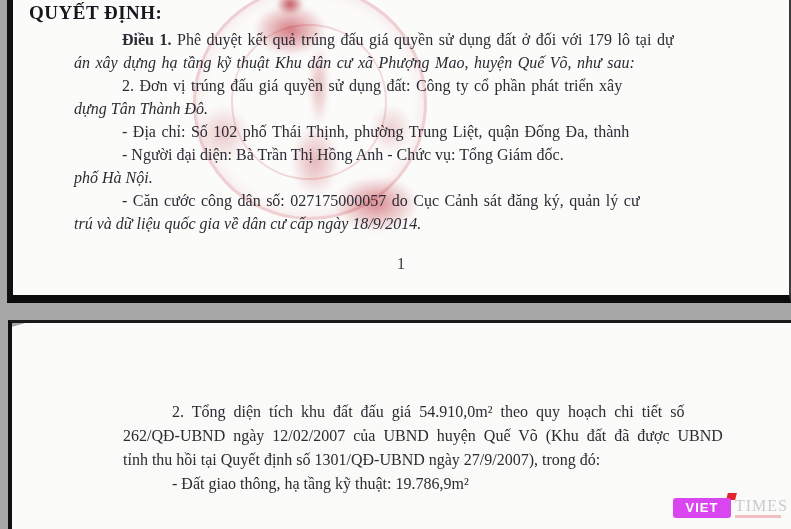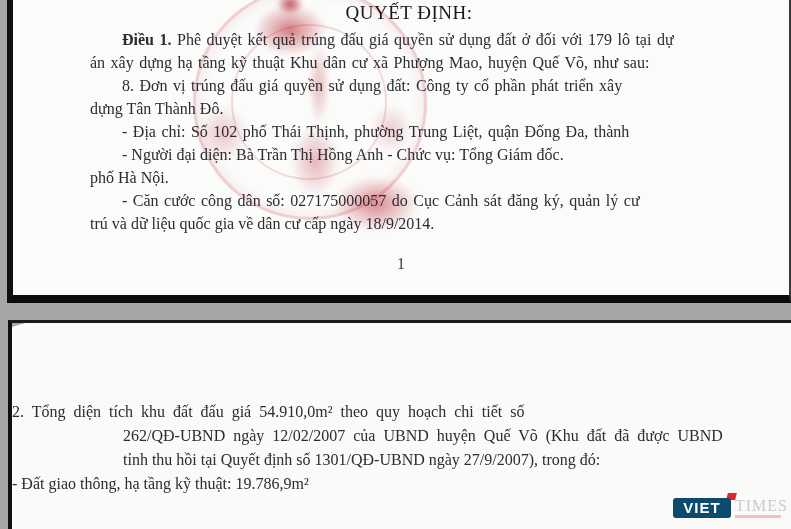--- a/index.html
+++ b/index.html
@@ -15,31 +15,31 @@
     position:absolute;left:7px;top:0;width:784px;height:303px;
     background:#fbfbfa;
     border-left:6px solid #101010;
     border-right:2px solid #3a3a3a;
     border-bottom:8px solid #0c0c0c;
     box-sizing:border-box;
     overflow:hidden;
   }
   .p1-title{
     position:absolute;top:2px;left:16px;right:0;
-    text-align:center;
-    font-size:19px;font-weight:normal;color:#17171d;
+    text-align:left;
+    font-size:19px;font-weight:bold;color:#17171d;
     letter-spacing:.5px;
   }
   .p1-text{
     position:absolute;top:28px;left:0;right:10px;
     font-size:16px;line-height:23px;color:#2b2b33;
   }
   .ln{white-space:nowrap;}
   .ind{margin-left:109px;}
-  .hang{margin-left:77px;}
+  .hang{margin-left:61px;font-style:italic;}
   .ws{word-spacing:1.5px;}
   .bold{font-weight:bold;}
   .pageno{
     position:absolute;top:255px;left:0;right:0;
     text-align:center;font-size:16px;color:#3c3c44;
   }
   
   .stamp{position:absolute;left:168px;top:-14px;width:260px;height:255px;pointer-events:none;}
   .stamp-ring{
     position:absolute;left:12px;top:0;width:228px;height:228px;border-radius:50%;
@@ -76,29 +76,29 @@
     overflow:hidden;
   }
   .p2corner{
     position:absolute;left:-4px;top:-3px;width:28px;height:8px;
     background:linear-gradient(to bottom right,#a6a6a6 48%,rgba(166,166,166,0) 52%);
   }
   .p2-text{
     position:absolute;top:77px;left:0;right:10px;
     font-size:16px;line-height:24px;color:#2b2b33;
   }
-  .ind2{}
+  .ind2{margin-left:160px;}
   .hang2{margin-left:111px;}
   .ws2{word-spacing:4px;}
   
   .wm{position:absolute;right:6px;bottom:8px;width:112px;height:26px;font-family:"Liberation Sans",sans-serif;}
   .wm-box{
     position:absolute;left:0;top:3px;width:58px;height:20px;
-    background:#0c4a6e;border-radius:3px;
-    color:#ffffff;font-weight:bold;font-size:15px;letter-spacing:1px;
+    background:#d946ef;border-radius:3px;
+    color:#ffffff;font-weight:bold;font-size:13px;letter-spacing:1px;
     text-align:center;line-height:20px;
   }
   .wm-flag{
     position:absolute;left:54px;top:-2px;width:9px;height:7px;
     background:#e2242b;
     transform:skewX(-14deg);
   }
   .wm-times{
     position:absolute;left:62px;top:2px;width:50px;
     font-family:"Liberation Serif",serif;
@@ -124,21 +124,21 @@
     <div class="blot b3"></div>
     <div class="blot b4"></div>
     <div class="blot b5"></div>
     <div class="blot b6"></div>
     <div class="blot b7"></div>
   </div>
 
   <div class="p1-text">
     <div class="ln ind ws"><span class="bold">Điều 1.</span><span> Phê duyệt kết quả trúng đấu giá quyền sử dụng đất ở đối với 179 lô tại dự</span></div>
     <div class="ln hang ws">án xây dựng hạ tầng kỹ thuật Khu dân cư xã Phượng Mao, huyện Quế Võ, như sau:</div>
-    <div class="ln ind ws">8. Đơn vị trúng đấu giá quyền sử dụng đất: Công ty cổ phần phát triển xây</div>
+    <div class="ln ind ws">2. Đơn vị trúng đấu giá quyền sử dụng đất: Công ty cổ phần phát triển xây</div>
     <div class="ln hang">dựng Tân Thành Đô.</div>
     <div class="ln ind ws">- Địa chỉ: Số 102 phố Thái Thịnh, phường Trung Liệt, quận Đống Đa, thành</div>
     <div class="ln ind">- Người đại diện: Bà Trần Thị Hồng Anh - Chức vụ: Tổng Giám đốc.</div>
     <div class="ln hang">phố Hà Nội.</div>
     <div class="ln ind ws">- Căn cước công dân số: 027175000057 do Cục Cảnh sát đăng ký, quản lý cư</div>
     <div class="ln hang">trú và dữ liệu quốc gia về dân cư cấp ngày 18/9/2014.</div>
   </div>
 
   <div class="pageno">1</div>
 </div>

